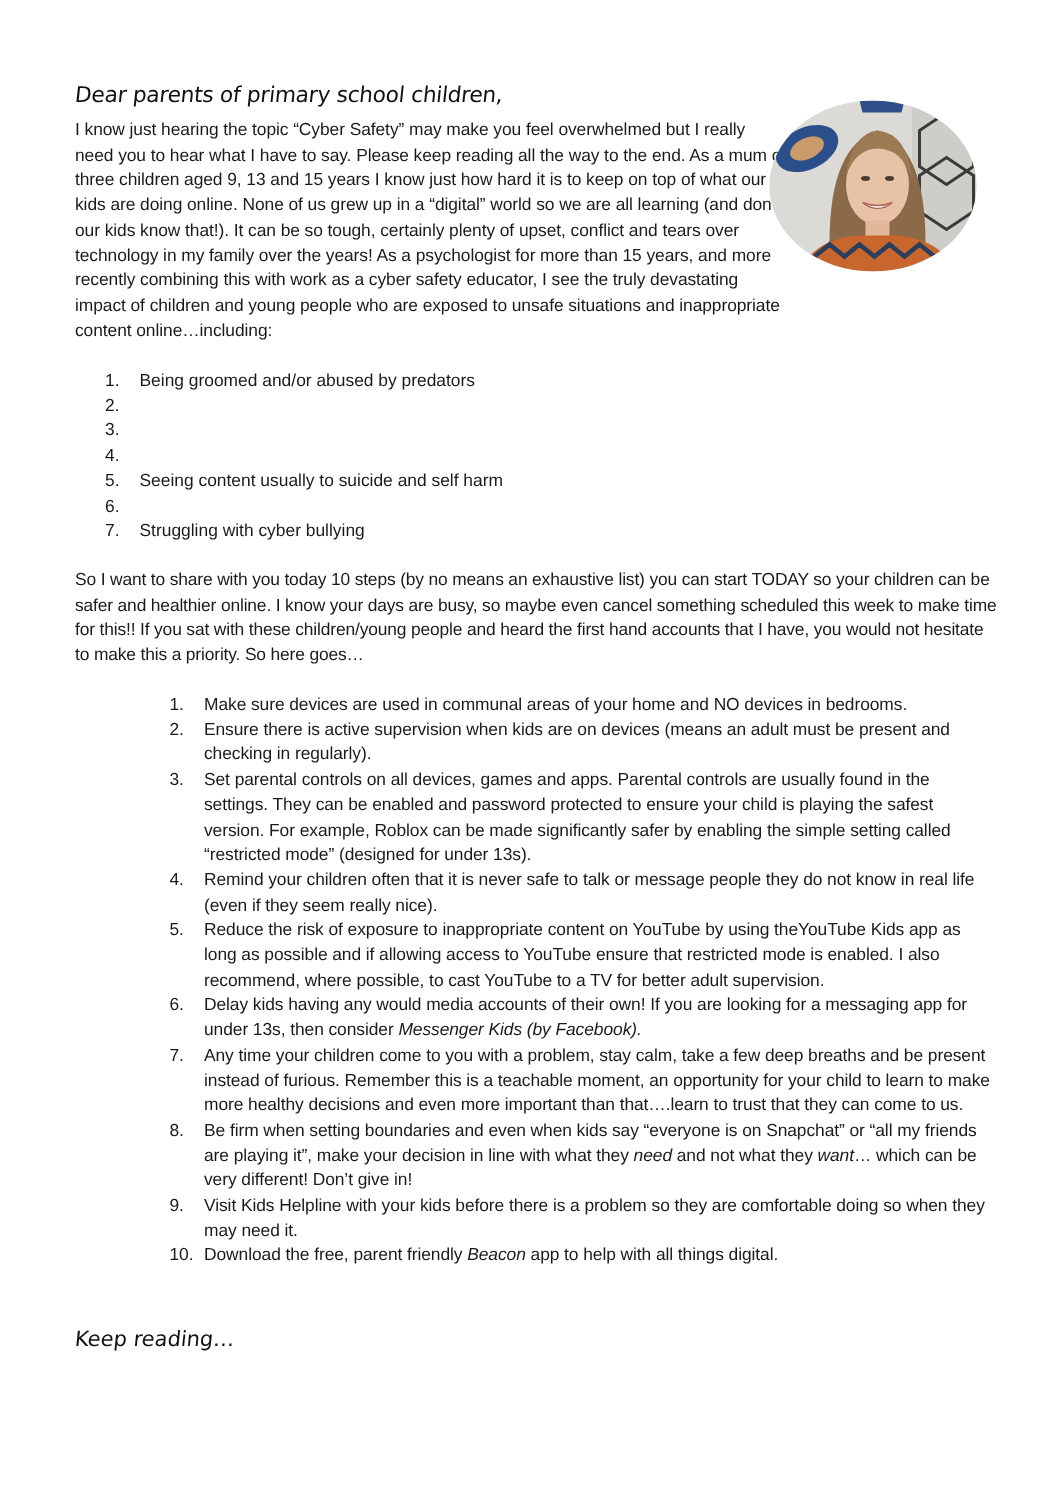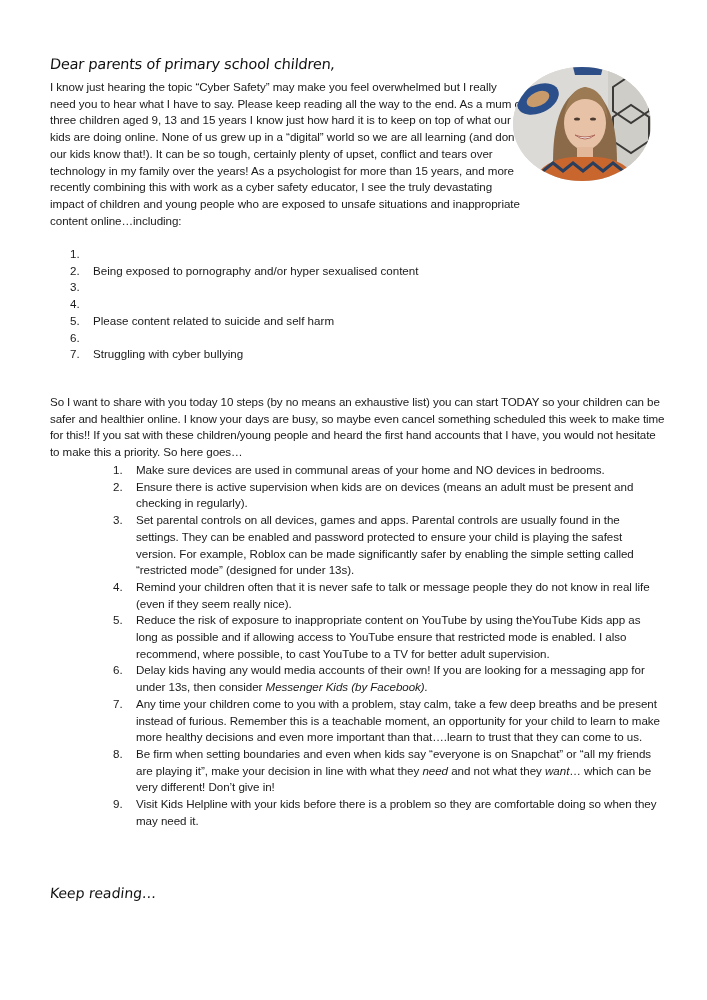--- a/index.html
+++ b/index.html
@@ -38,21 +38,21 @@
 
   .risk-list {
     position: absolute; left: 70px; top: 246px; width: 420px;
     list-style: none;
     line-height: 16.7px;
   }
   .risk-list li { display: flex; }
   .risk-list .num { width: 23px; flex: none; }
 
   .steps-intro {
-    position: absolute; left: 50px; top: 394px; width: 615px;
+    position: absolute; left: 50px; top: 379px; width: 615px;
     line-height: 16.7px;
     letter-spacing: -0.1px;
   }
 
   .steps-list {
     position: absolute; left: 113px; top: 462px; width: 550px;
     list-style: none;
     line-height: 16.7px;
     letter-spacing: -0.05px;
   }
@@ -95,34 +95,34 @@
       <ellipse cx="80" cy="52" rx="3" ry="1.6" fill="#4a3a30"></ellipse>
       <rect x="64" y="80" width="16" height="14" fill="#e3b89a"></rect>
       <path d="M20 114 Q30 92 60 90 L84 90 Q114 92 124 114 Z" fill="#c8662e"></path>
       <path d="M30 104 L40 96 L50 104 L60 96 L70 104 L80 96 L90 104 L100 96 L110 104" fill="none" stroke="#2b3f5c" stroke-width="3"></path>
     </svg>
   </div>
 
   <ol class="risk-list">
     <li>
         <span class="num">1.</span>
+        <span>Being groomed and/or abused by predators</span>
       </li>
     <li>
         <span class="num">2.</span>
-        <span>Being exposed to pornography and/or hyper sexualised content</span>
       </li>
     <li>
         <span class="num">3.</span>
       </li>
     <li>
         <span class="num">4.</span>
       </li>
     <li>
         <span class="num">5.</span>
-        <span>Please content related to suicide and self harm</span>
+        <span>Seeing content usually to suicide and self harm</span>
       </li>
     <li>
         <span class="num">6.</span>
       </li>
     <li>
         <span class="num">7.</span>
         <span>Struggling with cyber bullying</span>
       </li>
   </ol>
 
@@ -158,17 +158,21 @@
         <span class="body">Any time your children come to you with a problem, stay calm, take a few deep breaths and be <b>present</b> instead of <b>furious</b>. Remember this is a teachable moment, an opportunity for your child to learn to make more healthy decisions and even more important than that….learn to trust that they can come to us.</span>
       </li>
     <li>
         <span class="num">8.</span>
         <span class="body"><b>Be firm when setting boundaries</b> and even when kids say “everyone is on Snapchat” or “all my friends are playing it”, make your decision in line with what they <i>need</i> and not what they <i>want</i>… which can be very different! Don’t give in!</span>
       </li>
     <li>
         <span class="num">9.</span>
         <span class="body">Visit <b>Kids Helpline</b> with your kids before there is a problem so they are comfortable doing so when they may need it.</span>
       </li>
+    <li>
+        <span class="num">10.</span>
+        <span class="body">Download the free, parent friendly <b><i>Beacon</i></b><b> app</b> to help with all things digital.</span>
+      </li>
   </ol>
 
   <div class="keep-reading">Keep reading…</div>
 
 </div>
 
 </body></html>

